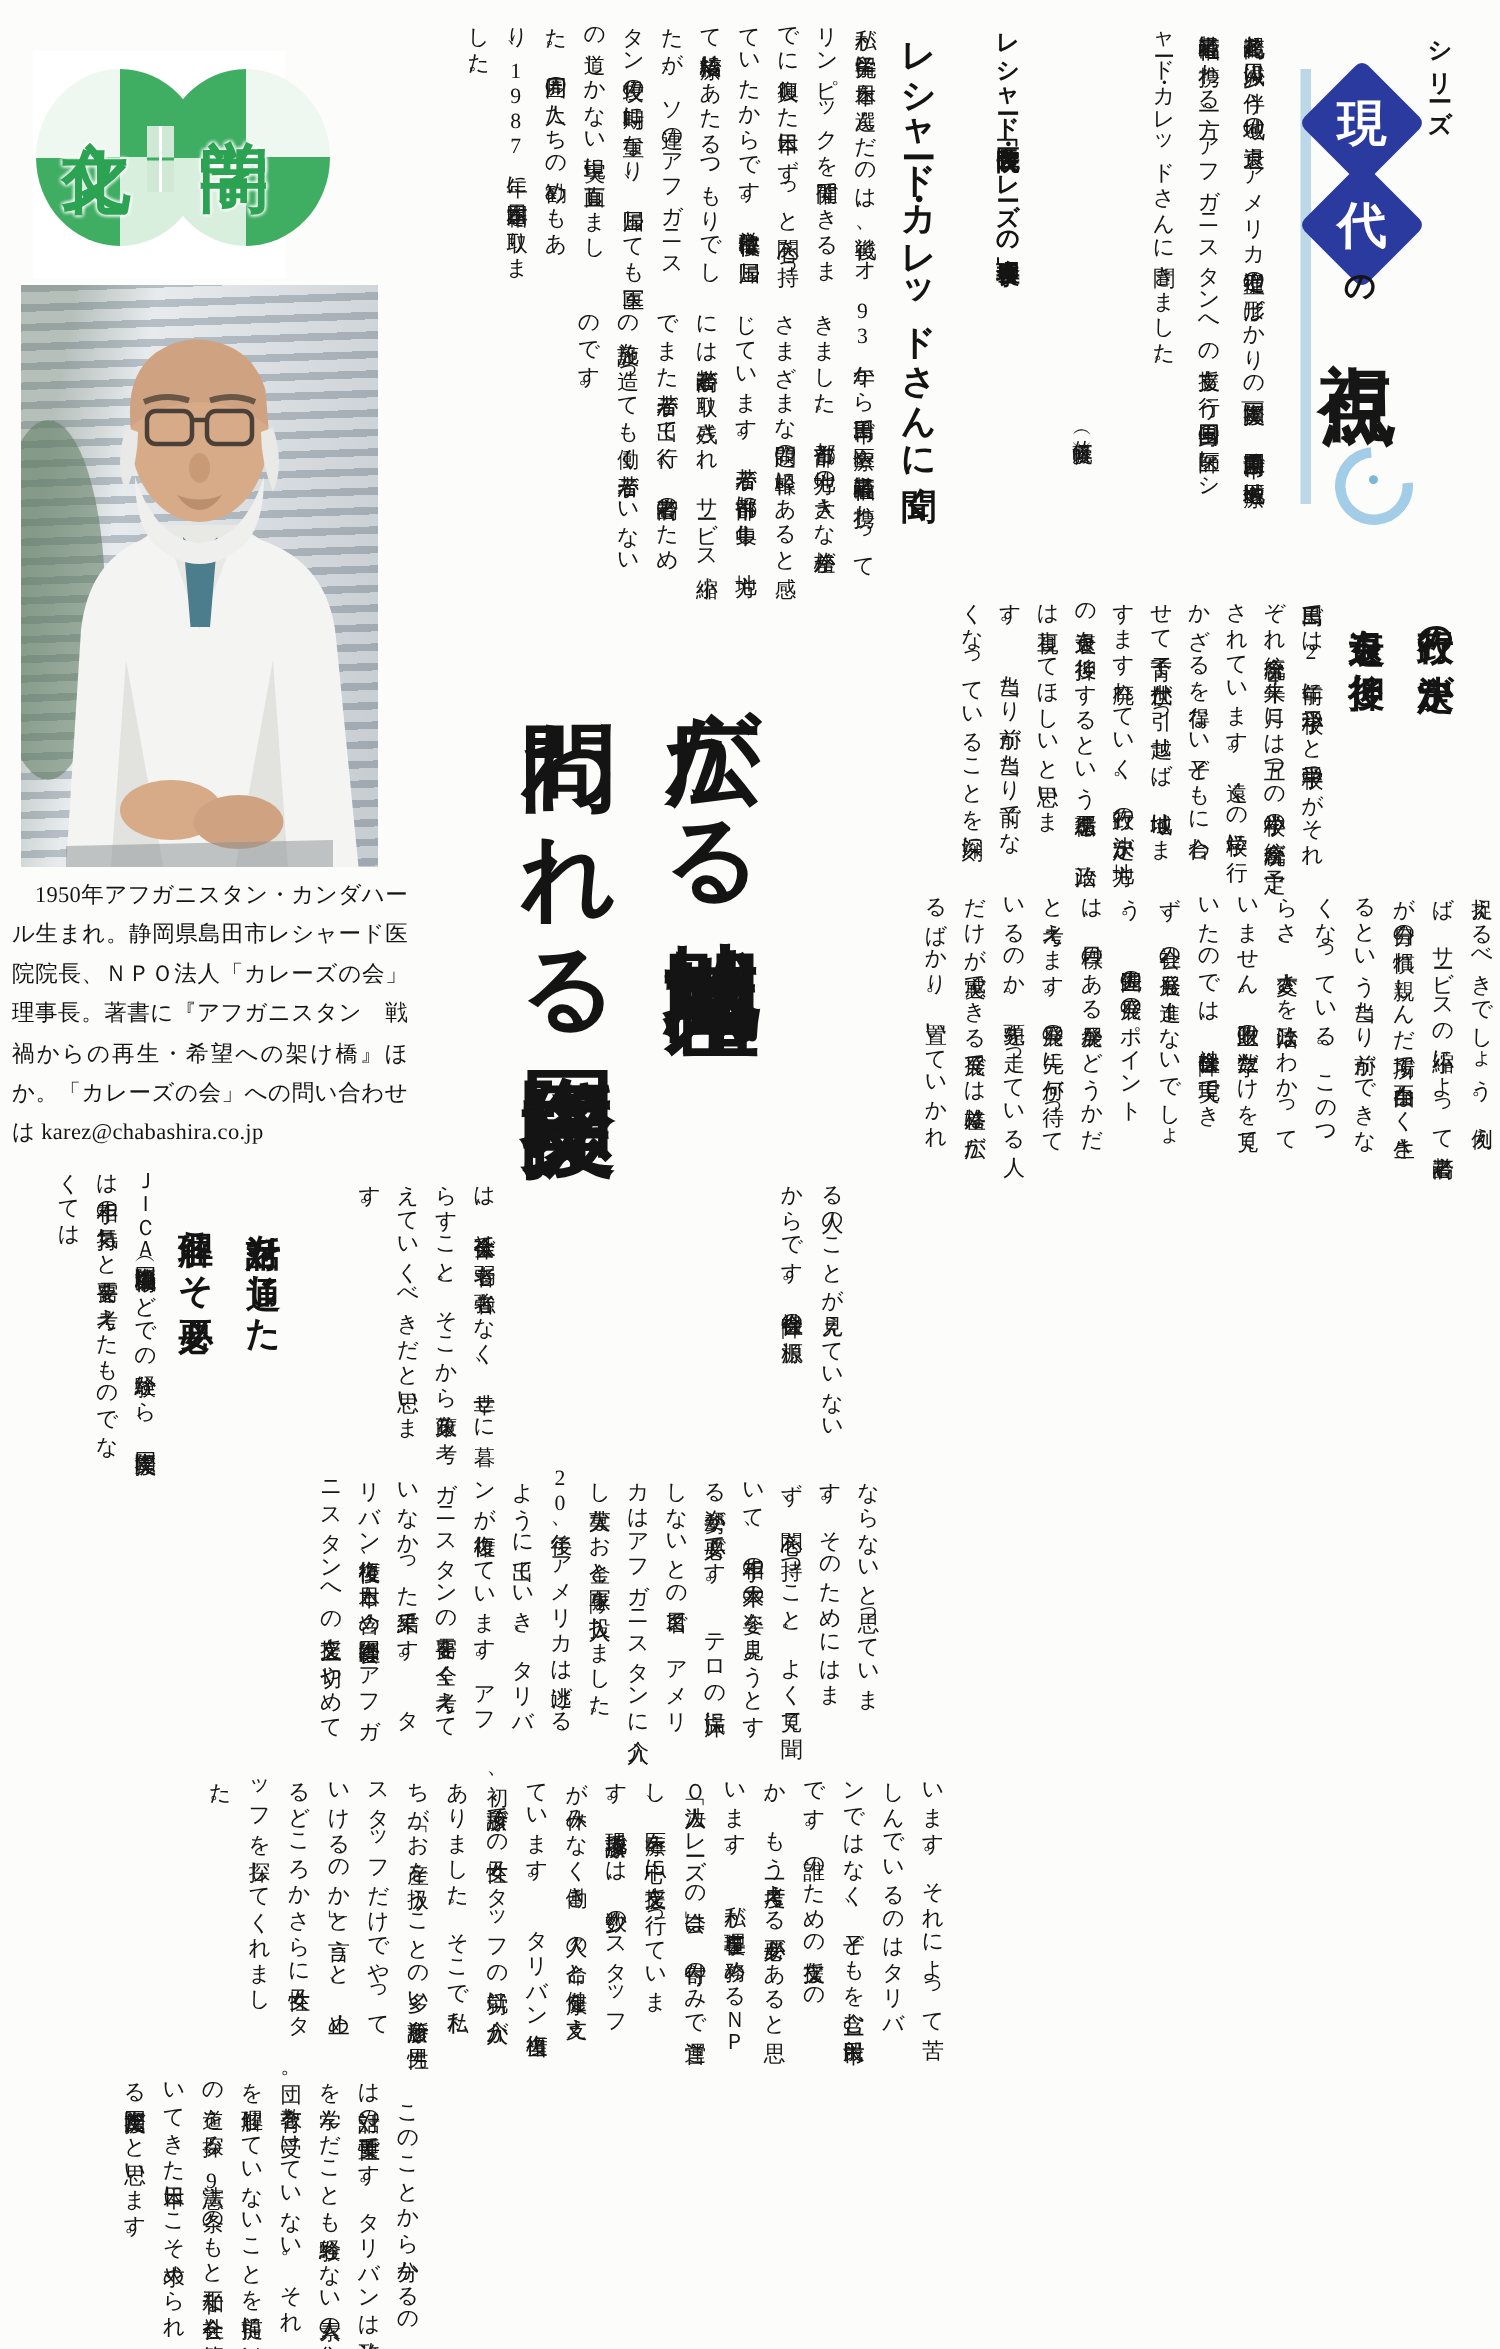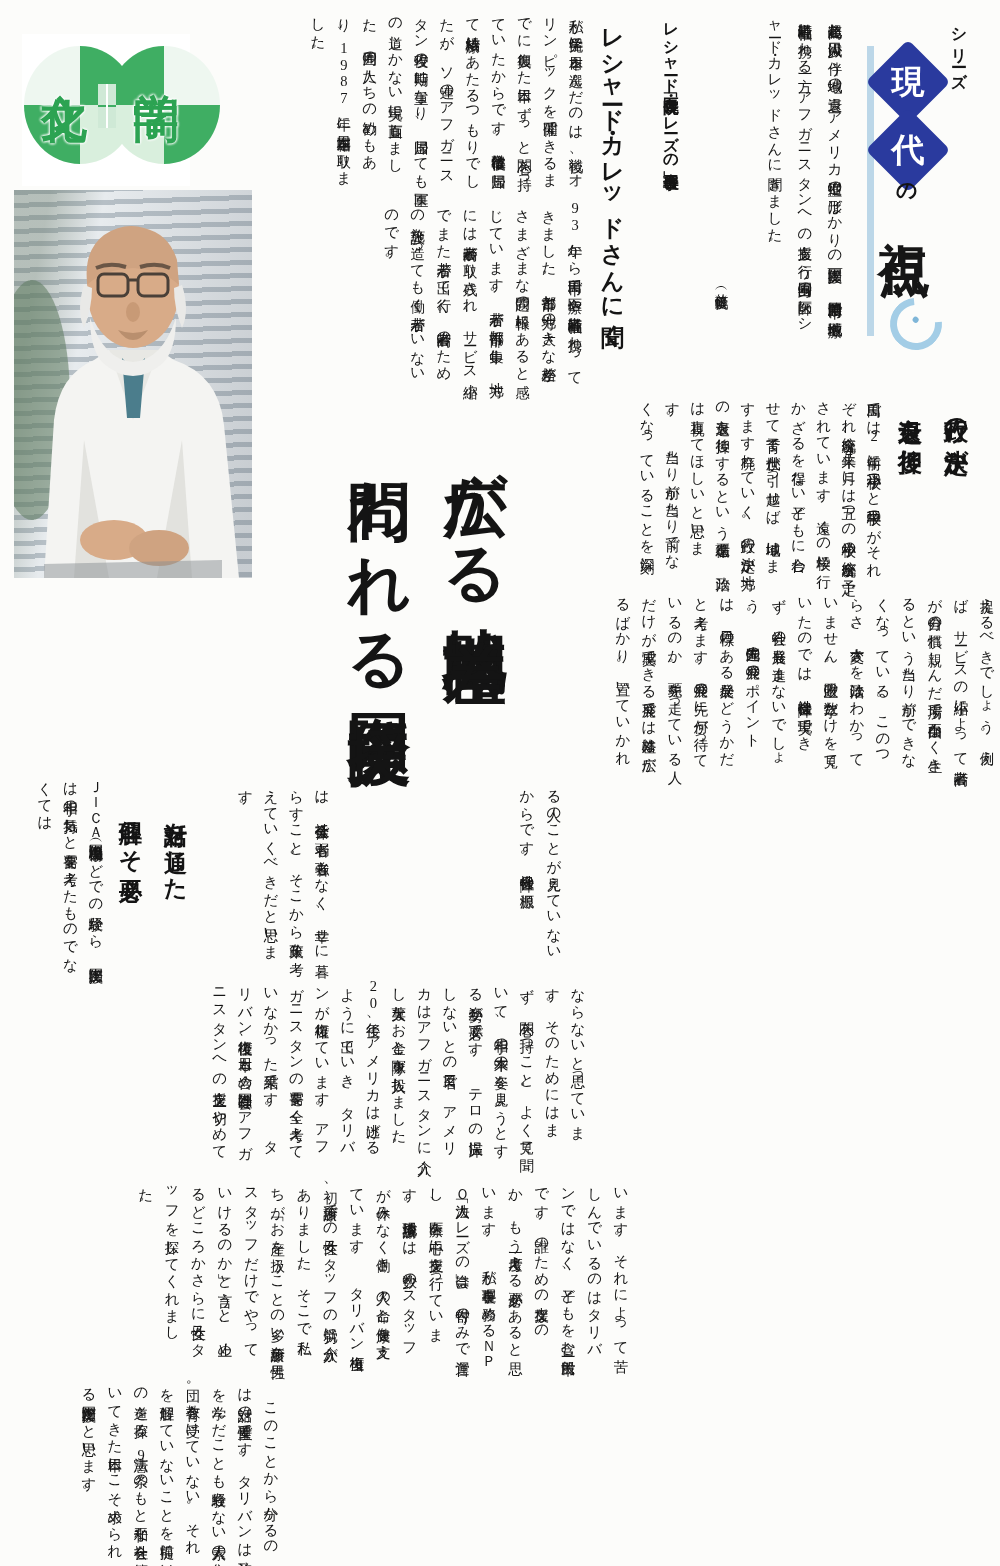--- a/index.html
+++ b/index.html
@@ -95,20 +95,21 @@
       <path d="M82 78 Q96 72 112 77" stroke="#6a5646" stroke-width="4" fill="none"></path>
       <path d="M126 77 Q142 72 156 78" stroke="#6a5646" stroke-width="4" fill="none"></path>
       <ellipse cx="119" cy="122" rx="7" ry="10" fill="#c89a76"></ellipse>
       <path d="M104 140 Q119 146 134 140 Q127 150 119 150 Q111 150 104 140 Z" fill="#b98f6e"></path>
       <ellipse cx="100" cy="350" rx="34" ry="20" fill="#d8ab88"></ellipse>
       <ellipse cx="145" cy="358" rx="30" ry="18" fill="#cfa381"></ellipse>
       <path d="M30 388 L208 388 L208 370 L30 374 Z" fill="#8a8f94" opacity="0.5"></path>
     </svg>
   </div>
 
+  <div class="caption">　1950年アフガニスタン・カンダハール生まれ。静岡県島田市レシャード医院院長、ＮＰＯ法人「カレーズの会」理事長。著書に『アフガニスタン　戦禍からの再生・希望への架け橋』ほか。「カレーズの会」への問い合わせは karez@chabashira.co.jp</div>
 
   <div class="vflex subhead" style="left:892px;top:400px;height:170px;gap:10px;">
     <span>行政の決定が</span>
     <span>衰退を後押し</span>
   </div>
 
   <div class="vtext body-band" style="left:530px;top:392px;width:356px;height:184px;line-height:25.2px;">島田では2年前に小学校二つと中学校二つがそれぞれ統廃合、来年4月には五つの小学校の統廃合が予定されています。遠くの学校に行かざるを得ない子どもに合わせて子育て世代が引っ越せば、地域はますます廃れていく。行政の決定が地方の衰退を後押しするという悪循環を、政治は直視してほしいと思います。　当たり前が当たり前でなくなっていることを深刻に</div>
 
   <div class="vflex bighead" style="left:334px;top:422px;height:556px;gap:6px;">
     <span>広がる地域間格差</span>

